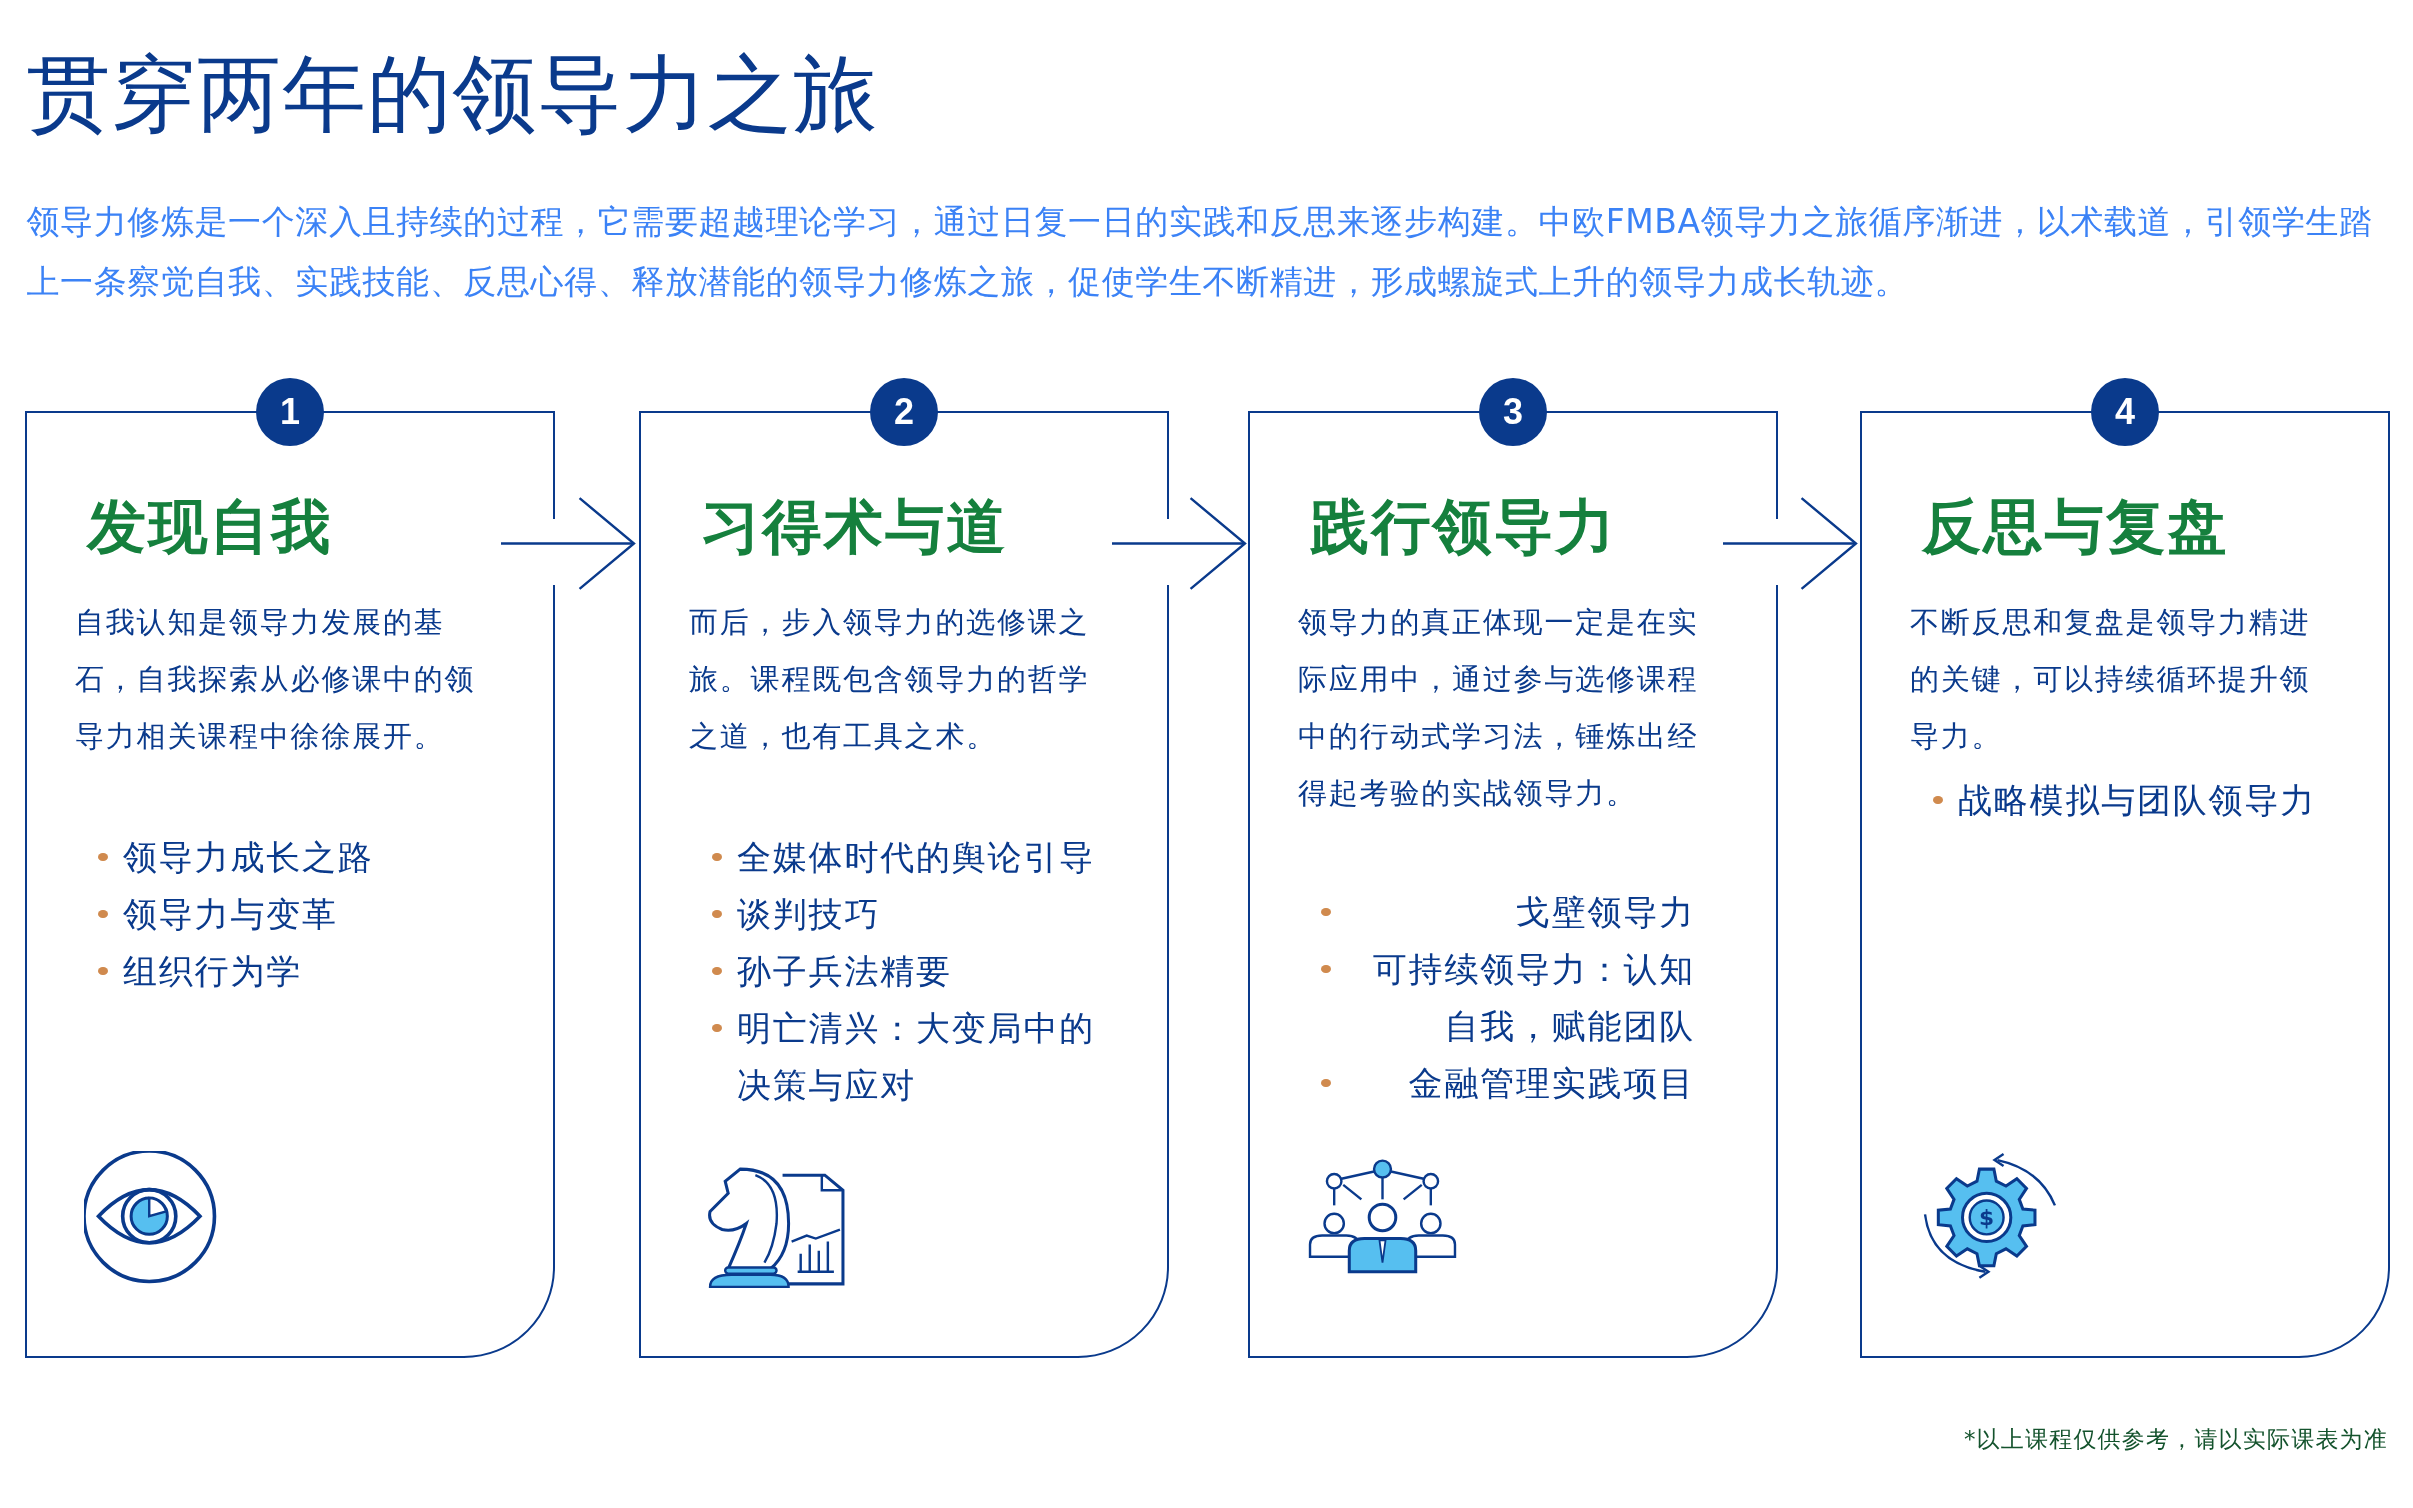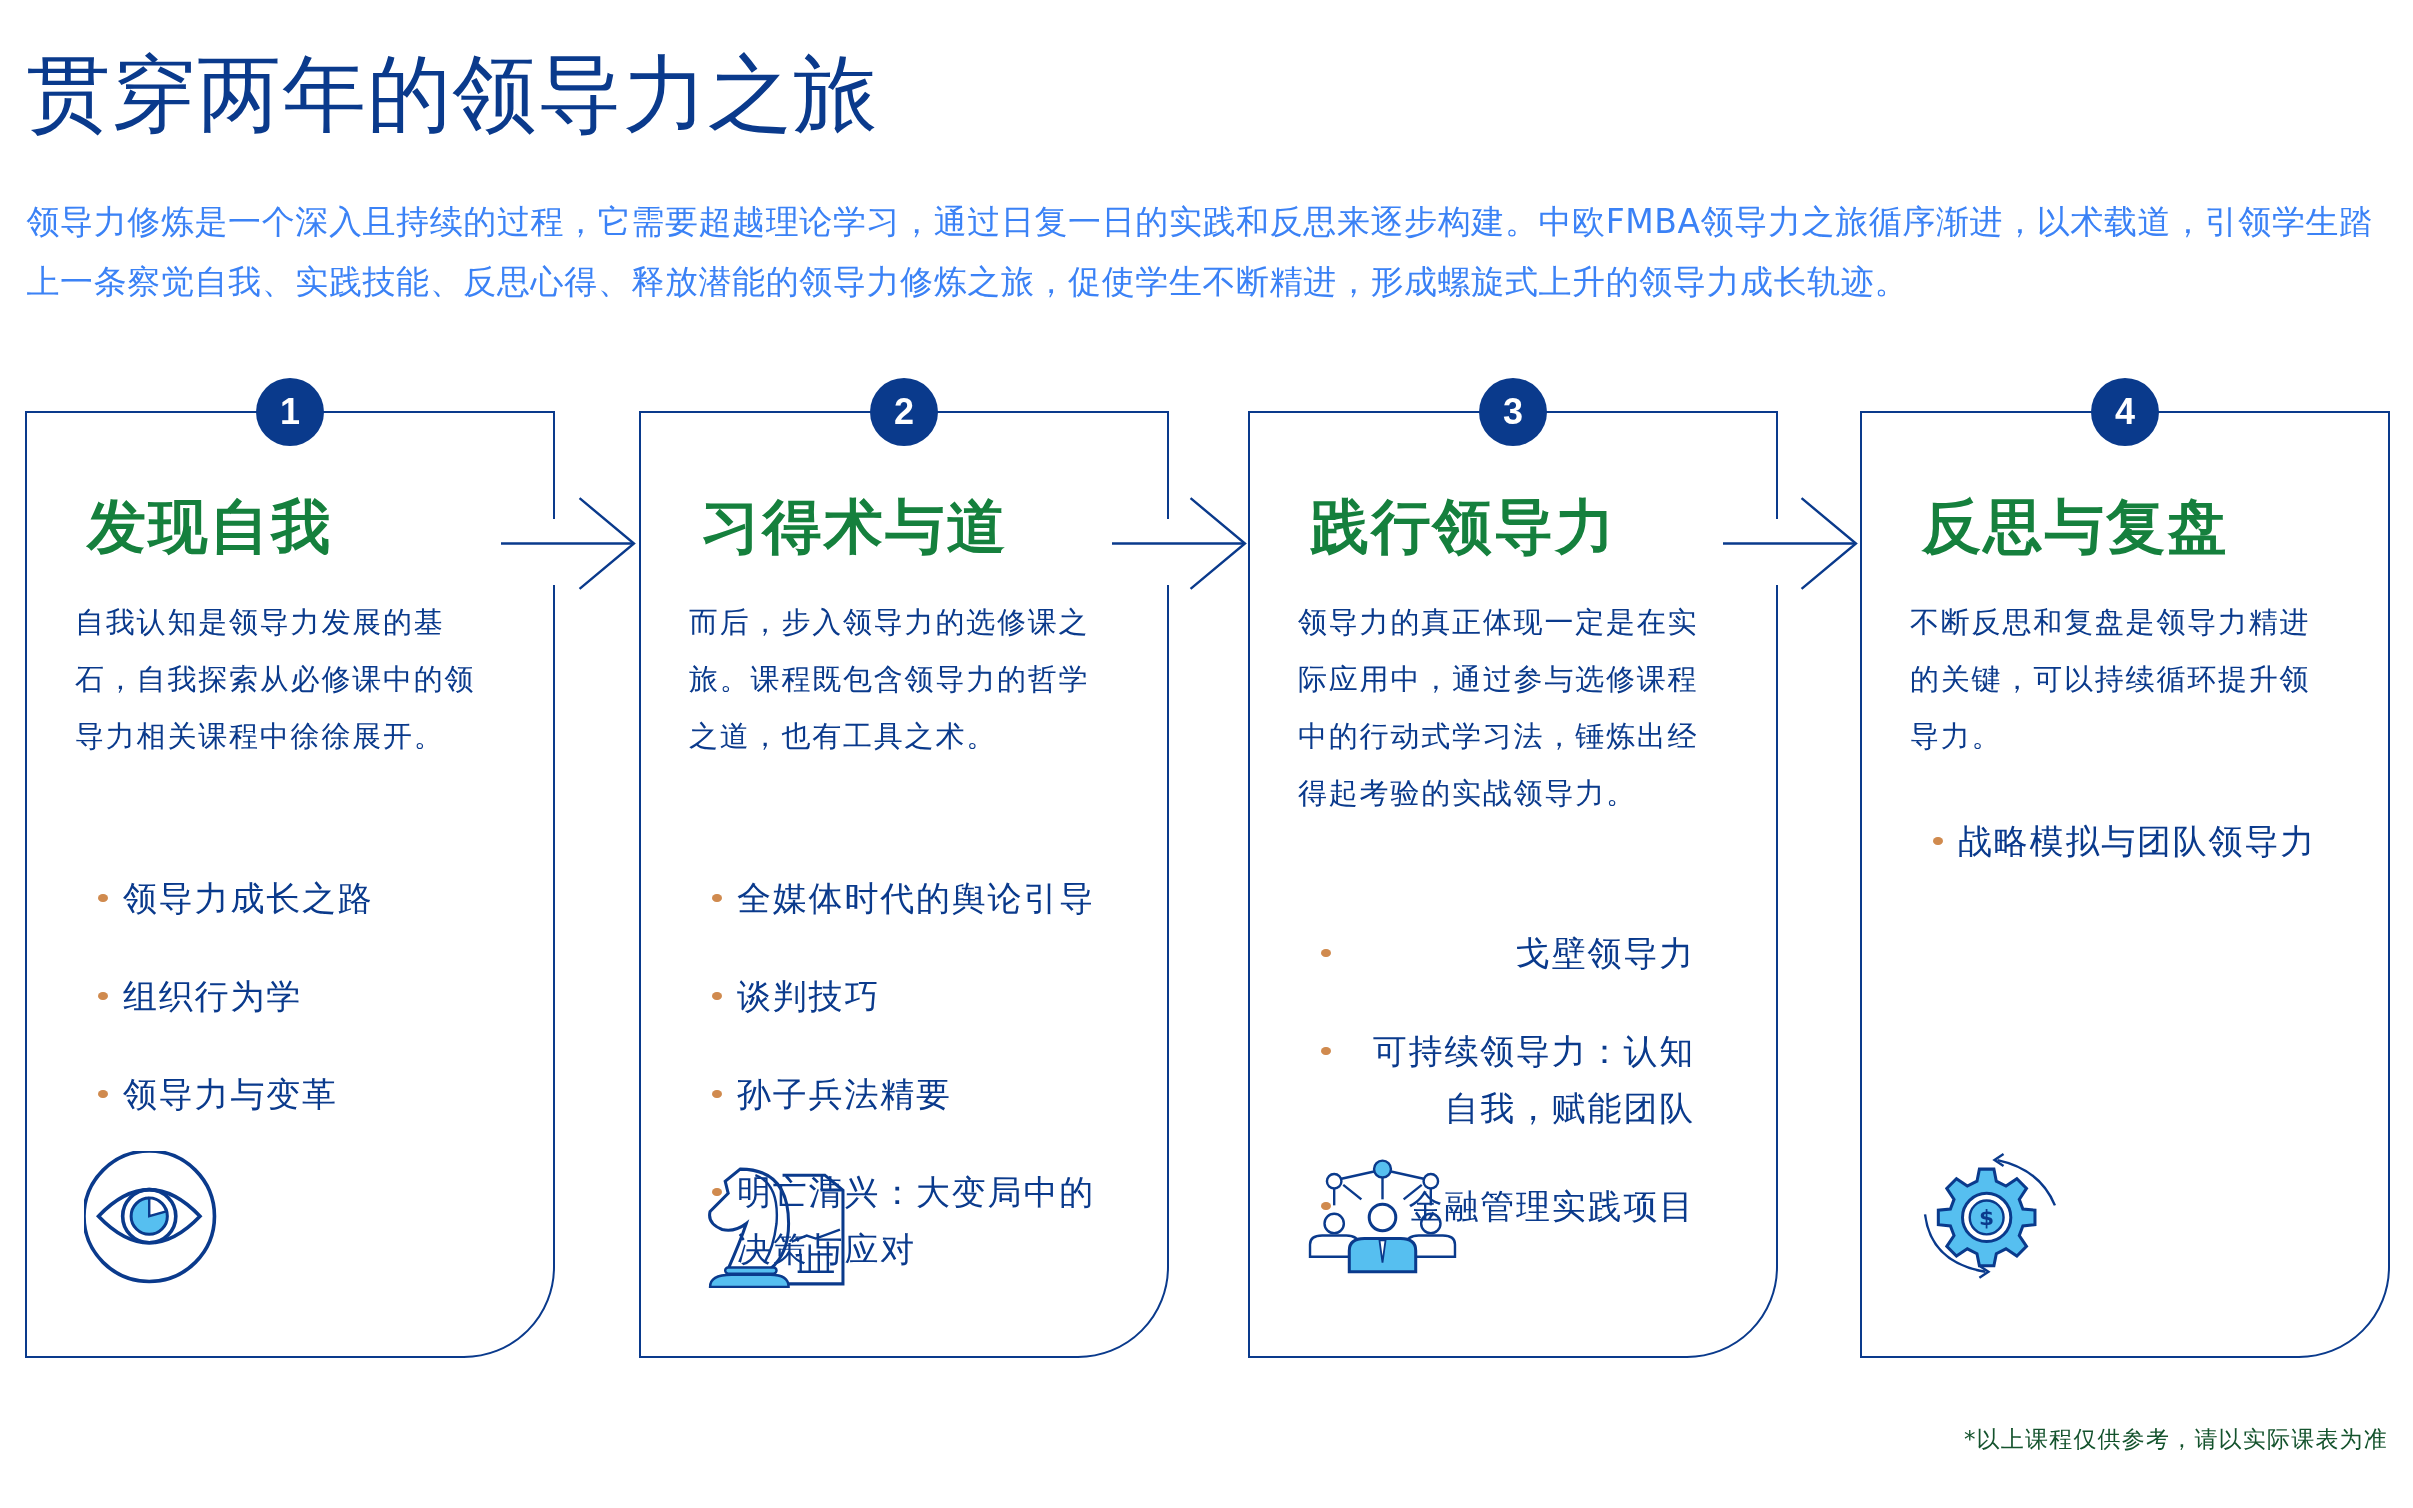--- a/index.html
+++ b/index.html
@@ -36,21 +36,21 @@
     font-size: 59px; font-weight: bold; color: #15803d; letter-spacing: 2.4px; line-height: 72px;
   }
   .card-desc {
     position: absolute; left: 48px; top: 181px; width: 410px;
     font-size: 29px; line-height: 57px; color: #0a3a8c; letter-spacing: 1.8px;
   }
   .card-list {
     position: absolute; left: 71px; width: 434px; list-style: none;
     font-size: 34px; line-height: 57px; color: #0a3a8c; letter-spacing: 1.8px;
   }
-  .card-list li { position: relative; padding-left: 25px; margin-top: 41px; }
+  .card-list li { position: relative; padding-left: 25px; }
   .card-list li::before {
     content: ""; position: absolute; left: 0; top: 24px; width: 9.7px; height: 8.4px;
     border-radius: 50%; background: #d08a4e;
   }
   .card-icon { position: absolute; left: 57px; bottom: 54px; width: 151px; height: 151px; }
 
   .arrow { position: absolute; top: 495px; width: 139px; height: 97px; }
 
   .footnote {
     position: absolute; right: 25px; top: 1415px;
@@ -63,22 +63,22 @@
 <h1 class="page-title">贯穿两年的领导力之旅</h1>
 <p class="intro">领导力修炼是一个深入且持续的过程，它需要超越理论学习，通过日复一日的实践和反思来逐步构建。中欧FMBA领导力之旅循序渐进，以术载道，引领学生踏上一条察觉自我、实践技能、反思心得、释放潜能的领导力修炼之旅，促使学生不断精进，形成螺旋式上升的领导力成长轨迹。</p>
 
 <div class="card" style="left:25px;">
   <div class="gap"></div>
   <div class="badge">1</div>
   <div class="card-title">发现自我</div>
   <div class="card-desc">自我认知是领导力发展的基石，自我探索从必修课中的领导力相关课程中徐徐展开。</div>
   <ul class="card-list" style="top:416px;">
     <li>领导力成长之路</li>
+    <li>领导力与变革</li>
     <li>组织行为学</li>
-    <li>领导力与变革</li>
   </ul>
   <svg class="card-icon" viewBox="0 0 250 250">
     <circle cx="108" cy="108" r="108" fill="none" stroke="#0a3a8c" stroke-width="6"></circle>
     <path d="M24 108 Q108 20 192 108 Q108 196 24 108 Z" fill="none" stroke="#0a3a8c" stroke-width="6"></path>
     <circle cx="108" cy="108" r="44" fill="none" stroke="#0a3a8c" stroke-width="6"></circle>
     <circle cx="108" cy="108" r="30" fill="#56bff0" stroke="#0a3a8c" stroke-width="5"></circle>
     <path d="M108 108 L108 78 A30 30 0 0 1 136 100 Z" fill="#fff" stroke="#0a3a8c" stroke-width="4"></path>
   </svg>
 </div>
 

